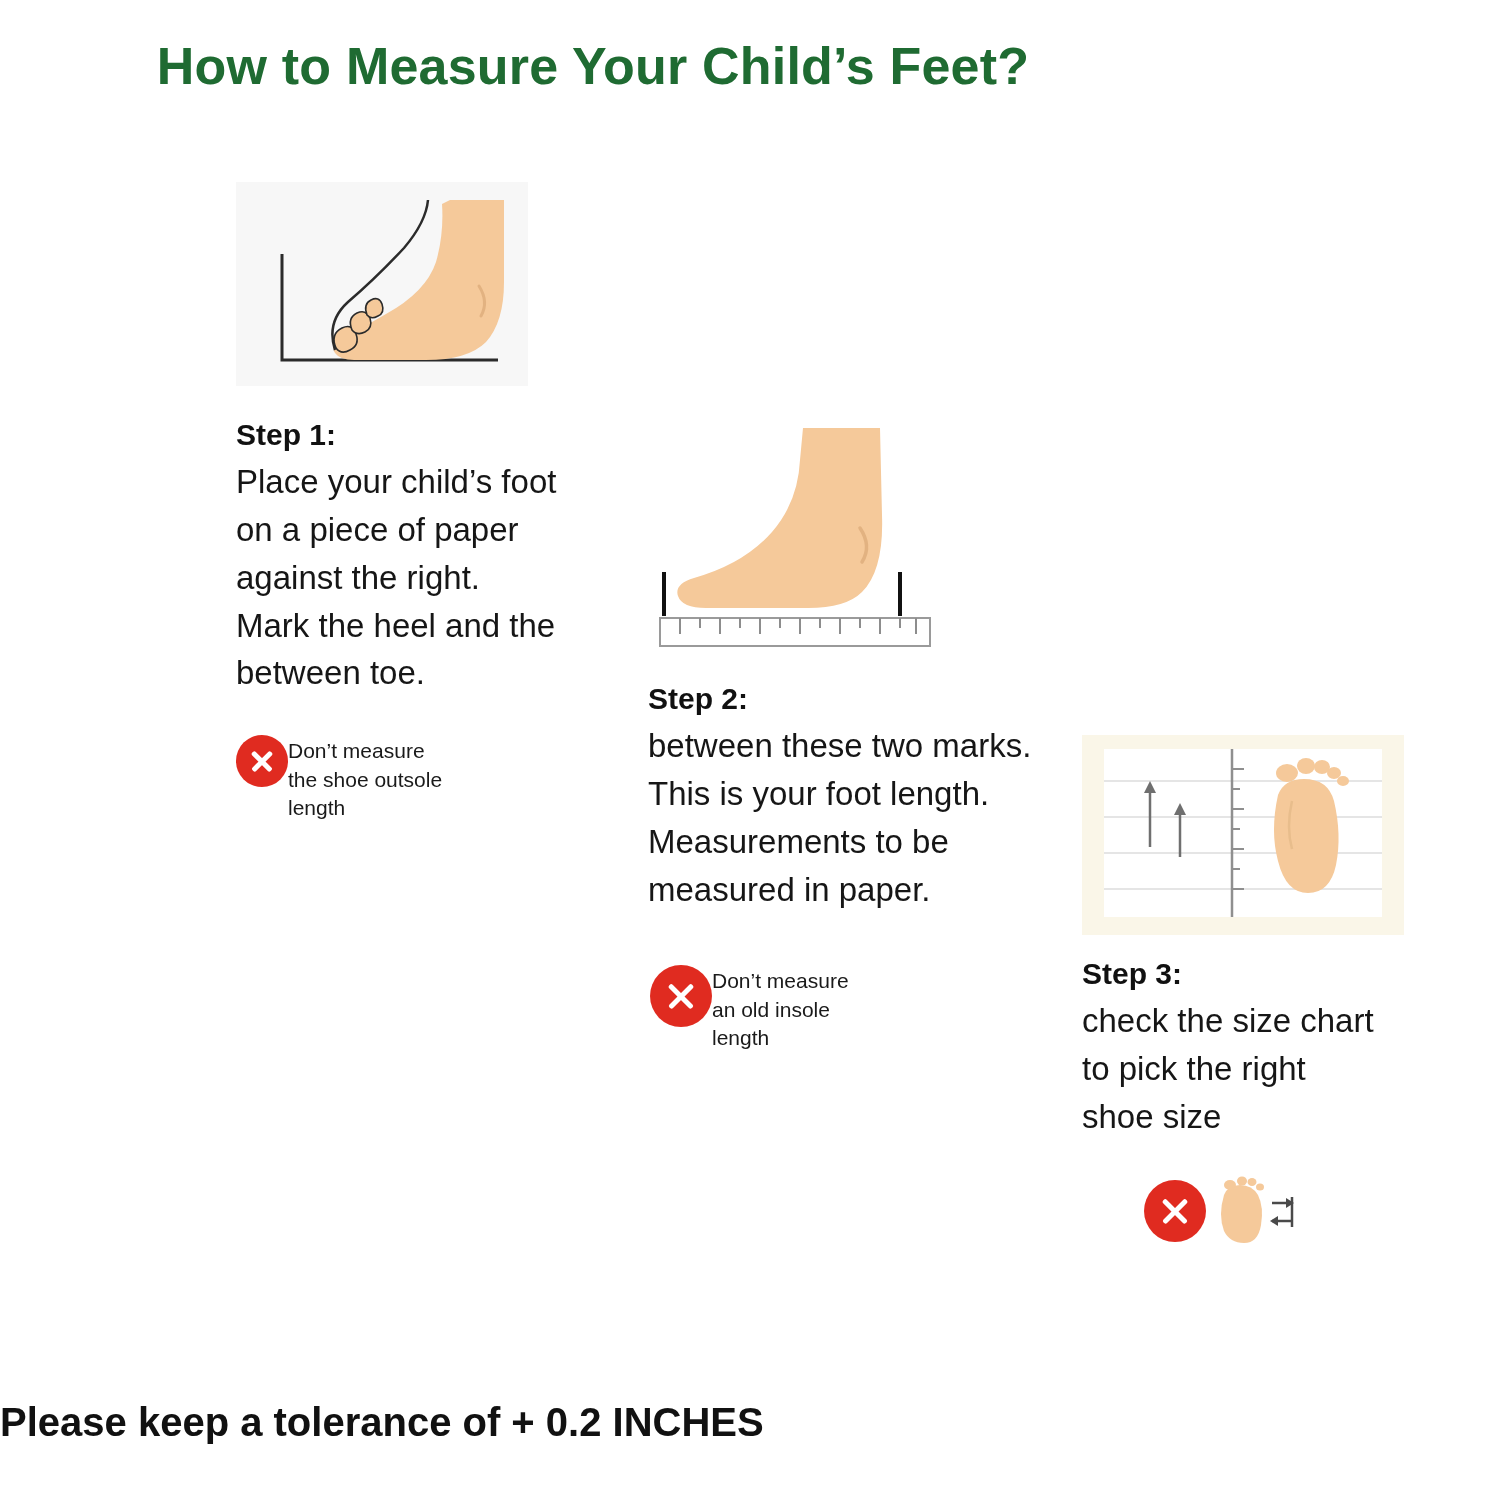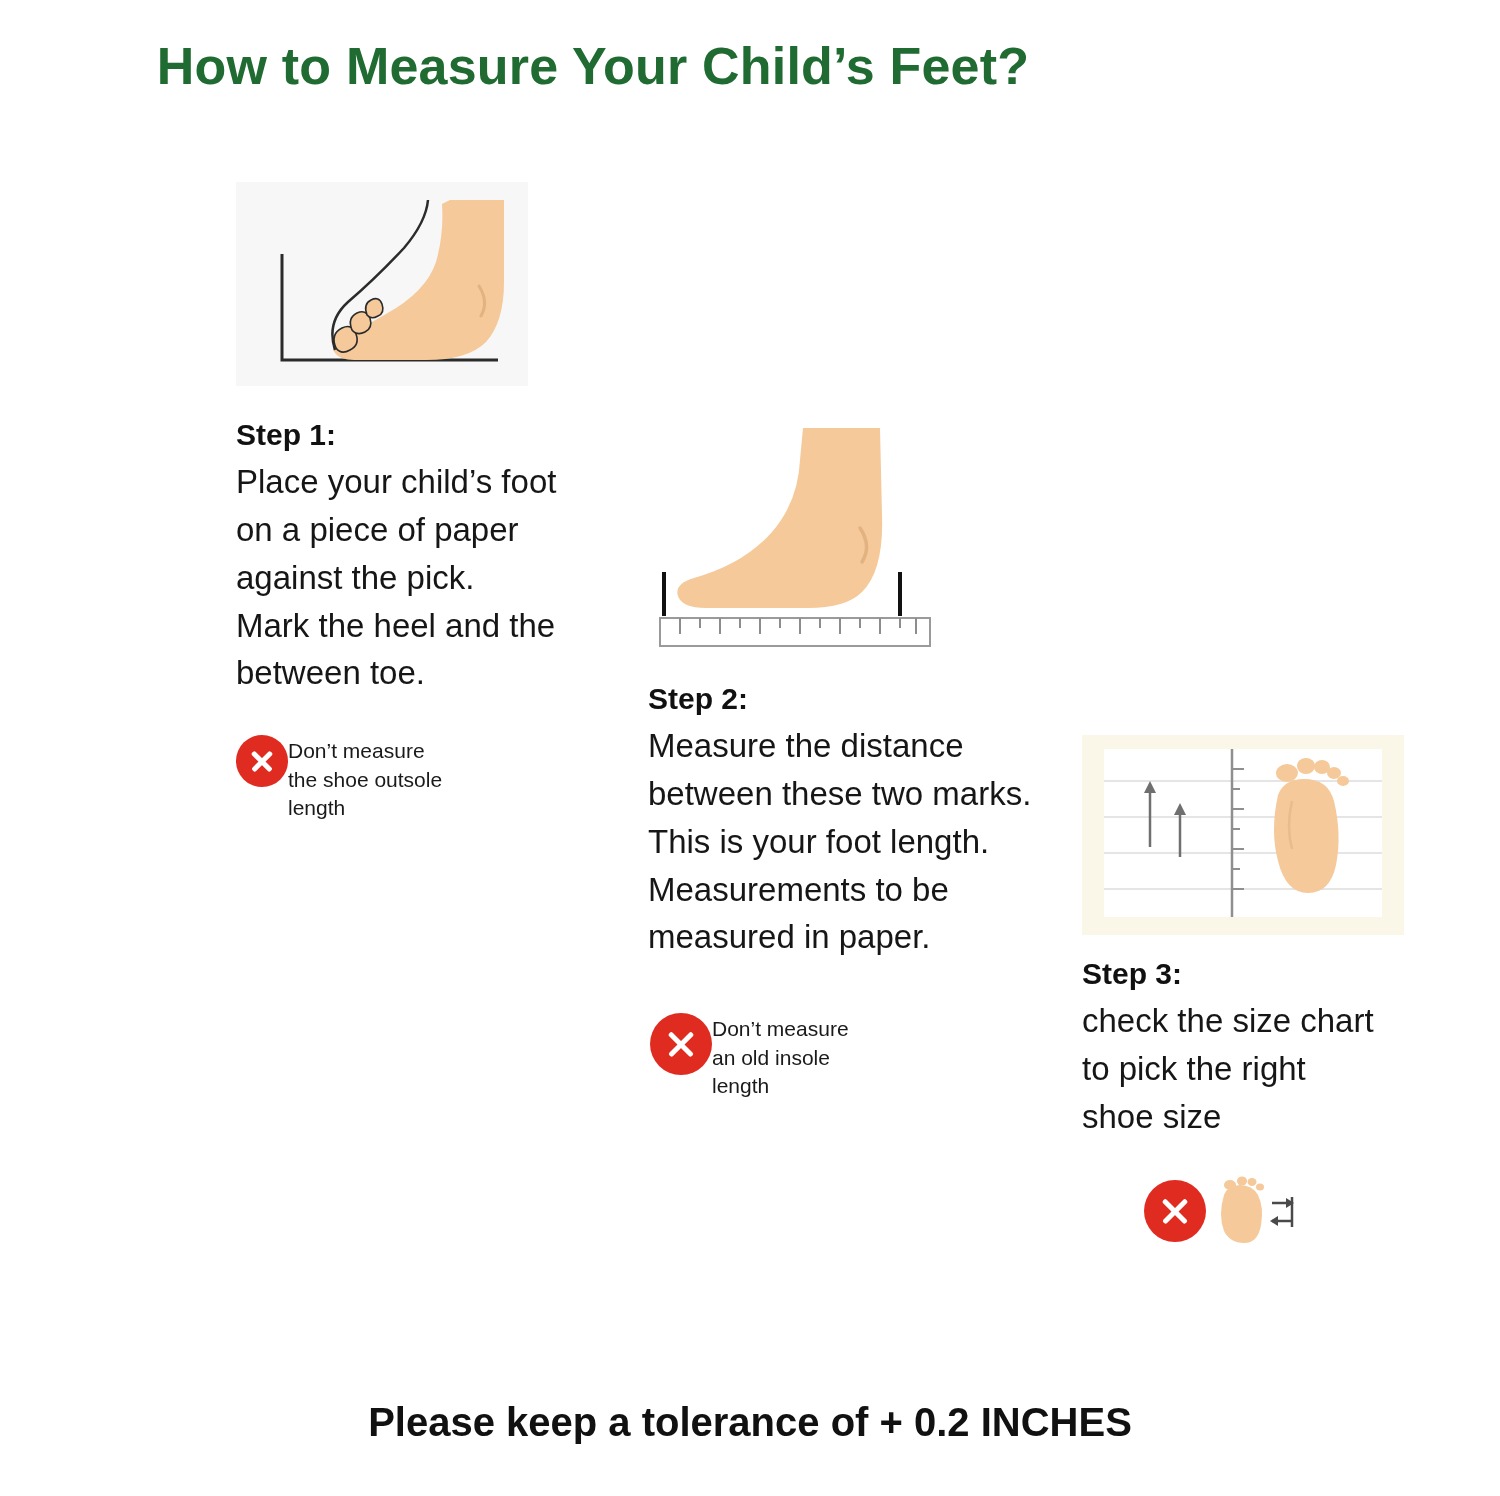--- a/index.html
+++ b/index.html
@@ -138,21 +138,20 @@
     top: 29px;
     width: 32px;
   }
 
   
   .footer-note {
     position: absolute;
     left: 0;
     top: 1400px;
     width: 1500px;
-    text-align: center;
     font-size: 40px;
     font-weight: bold;
     color: #111111;
   }
 
   svg { display: block; }
 </style>
 </head>
 <body>
 
@@ -175,21 +174,21 @@
       <path d="M116 148 q-5 -12 5 -17 q9 -4 13 5 q3 10 -5 14 q-8 4 -13 -2 Z" fill="#f5c99a" stroke="#2b2b2b" stroke-width="1.6"></path>
       <path d="M131 133 q-4 -11 4 -15 q8 -4 11 4 q3 9 -4 12 q-7 4 -11 -1 Z" fill="#f5c99a" stroke="#2b2b2b" stroke-width="1.6"></path>
     </svg>
   </div>
 
   <div id="step1-text">
     <div class="step-heading">Step 1:</div>
     <p class="step-body">
       <span class="ln">Place your child’s foot</span>
       <span class="ln">on a piece of paper</span>
-      <span class="ln">against the pick.</span>
+      <span class="ln">against the right.</span>
       <span class="ln">Mark the heel and the</span>
       <span class="ln">between toe.</span>
     </p>
   </div>
 
   <div class="warn" id="step1-warn">
     <div class="warn-circle"></div>
     <div class="warn-text">
       <span class="ln">Don’t measure</span>
       <span class="ln">the shoe outsole</span>
@@ -226,21 +225,20 @@
         <line x1="232" y1="198" x2="232" y2="214"></line>
         <line x1="252" y1="198" x2="252" y2="208"></line>
         <line x1="268" y1="198" x2="268" y2="214"></line>
       </g>
     </svg>
   </div>
 
   <div id="step2-text">
     <div class="step-heading">Step 2:</div>
     <p class="step-body">
-      <span class="ln">Measure the distance</span>
       <span class="ln">between these two marks.</span>
       <span class="ln">This is your foot length.</span>
       <span class="ln">Measurements to be</span>
       <span class="ln">measured in paper.</span>
     </p>
   </div>
 
   <div class="warn" id="step2-warn">
     <div class="warn-circle big"></div>
     <div class="warn-text">

